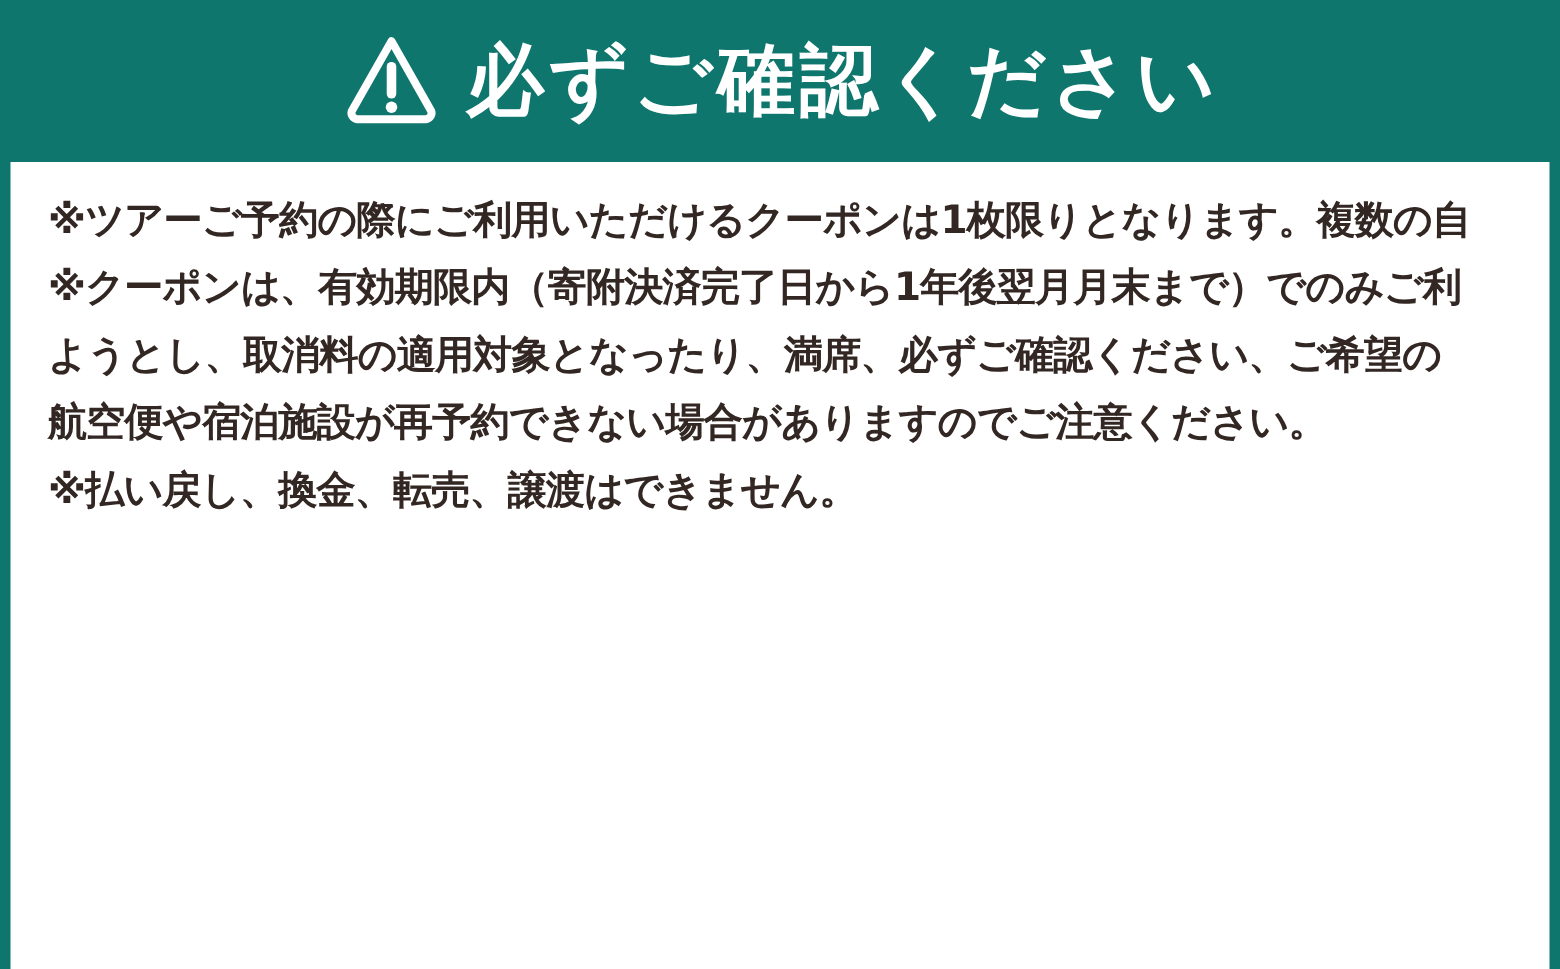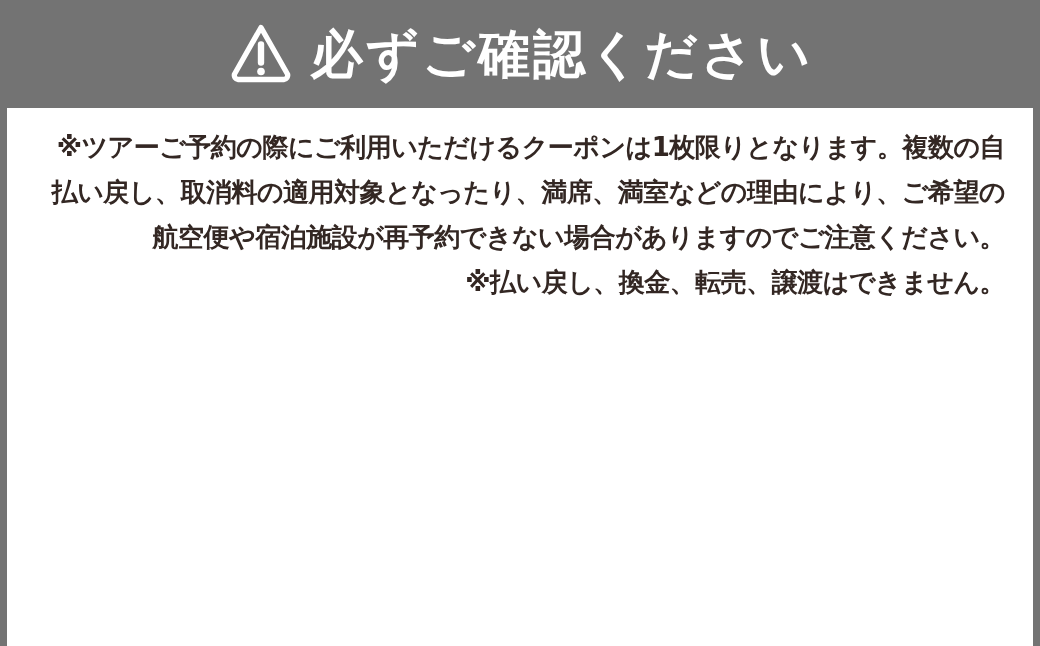--- a/index.html
+++ b/index.html
@@ -9,22 +9,21 @@
   body {
     width: 1040px;
     height: 646px;
     font-family: "DejaVu Sans", sans-serif;
     overflow: hidden;
   }
   .notice-card {
     position: relative;
     width: 1040px;
     height: 646px;
-    background: #737373;
-    text-align: right;
+    background: #0f766e;
   }
   .notice-header {
     position: absolute;
     top: 0;
     left: 0;
     width: 1040px;
     height: 108px;
     display: flex;
     align-items: center;
     justify-content: center;
@@ -84,18 +83,19 @@
         <path d="M32 7 L57 51 A4 4 0 0 1 53.5 56 L10.5 56 A4 4 0 0 1 7 51 Z" fill="none" stroke="#FFFFFF" stroke-width="5" stroke-linejoin="round"></path>
         <line x1="32" y1="23" x2="32" y2="40" stroke="#FFFFFF" stroke-width="6" stroke-linecap="round"></line>
         <circle cx="32" cy="48.5" r="3.6" fill="#FFFFFF"></circle>
       </svg>
     </span>
     <h1 class="notice-title">必ずご確認ください</h1>
   </header>
 
   <div class="notice-body">
     <p class="notice-line">※ツアーご予約の際にご利用いただけるクーポンは1枚限りとなります。複数の自</p>
-    <p class="notice-line">払い戻し、取消料の適用対象となったり、満席、満室などの理由により、ご希望の</p>
+    <p class="notice-line">※クーポンは、有効期限内（寄附決済完了日から1年後翌月月末まで）でのみご利</p>
+    <p class="notice-line">ようとし、取消料の適用対象となったり、満席、必ずご確認ください、ご希望の</p>
     <p class="notice-line">航空便や宿泊施設が再予約できない場合がありますのでご注意ください。</p>
     <p class="notice-line">※払い戻し、換金、転売、譲渡はできません。</p>
   </div>
 
 </div>
 
 </body></html>

